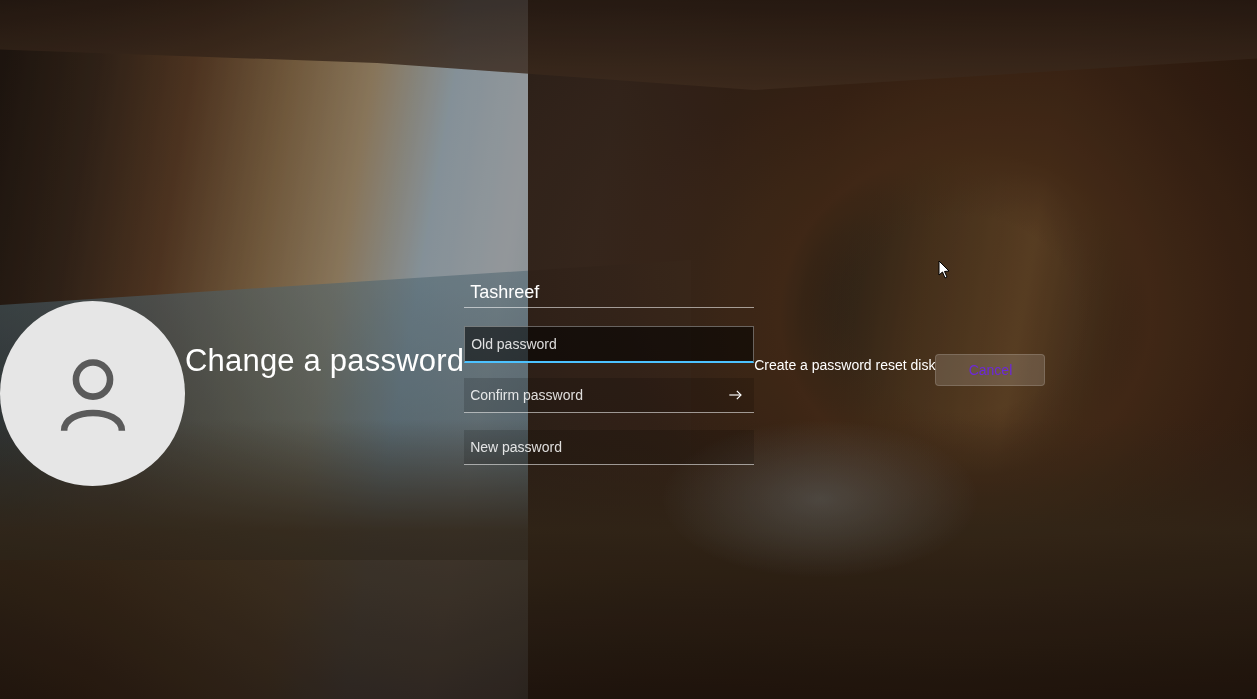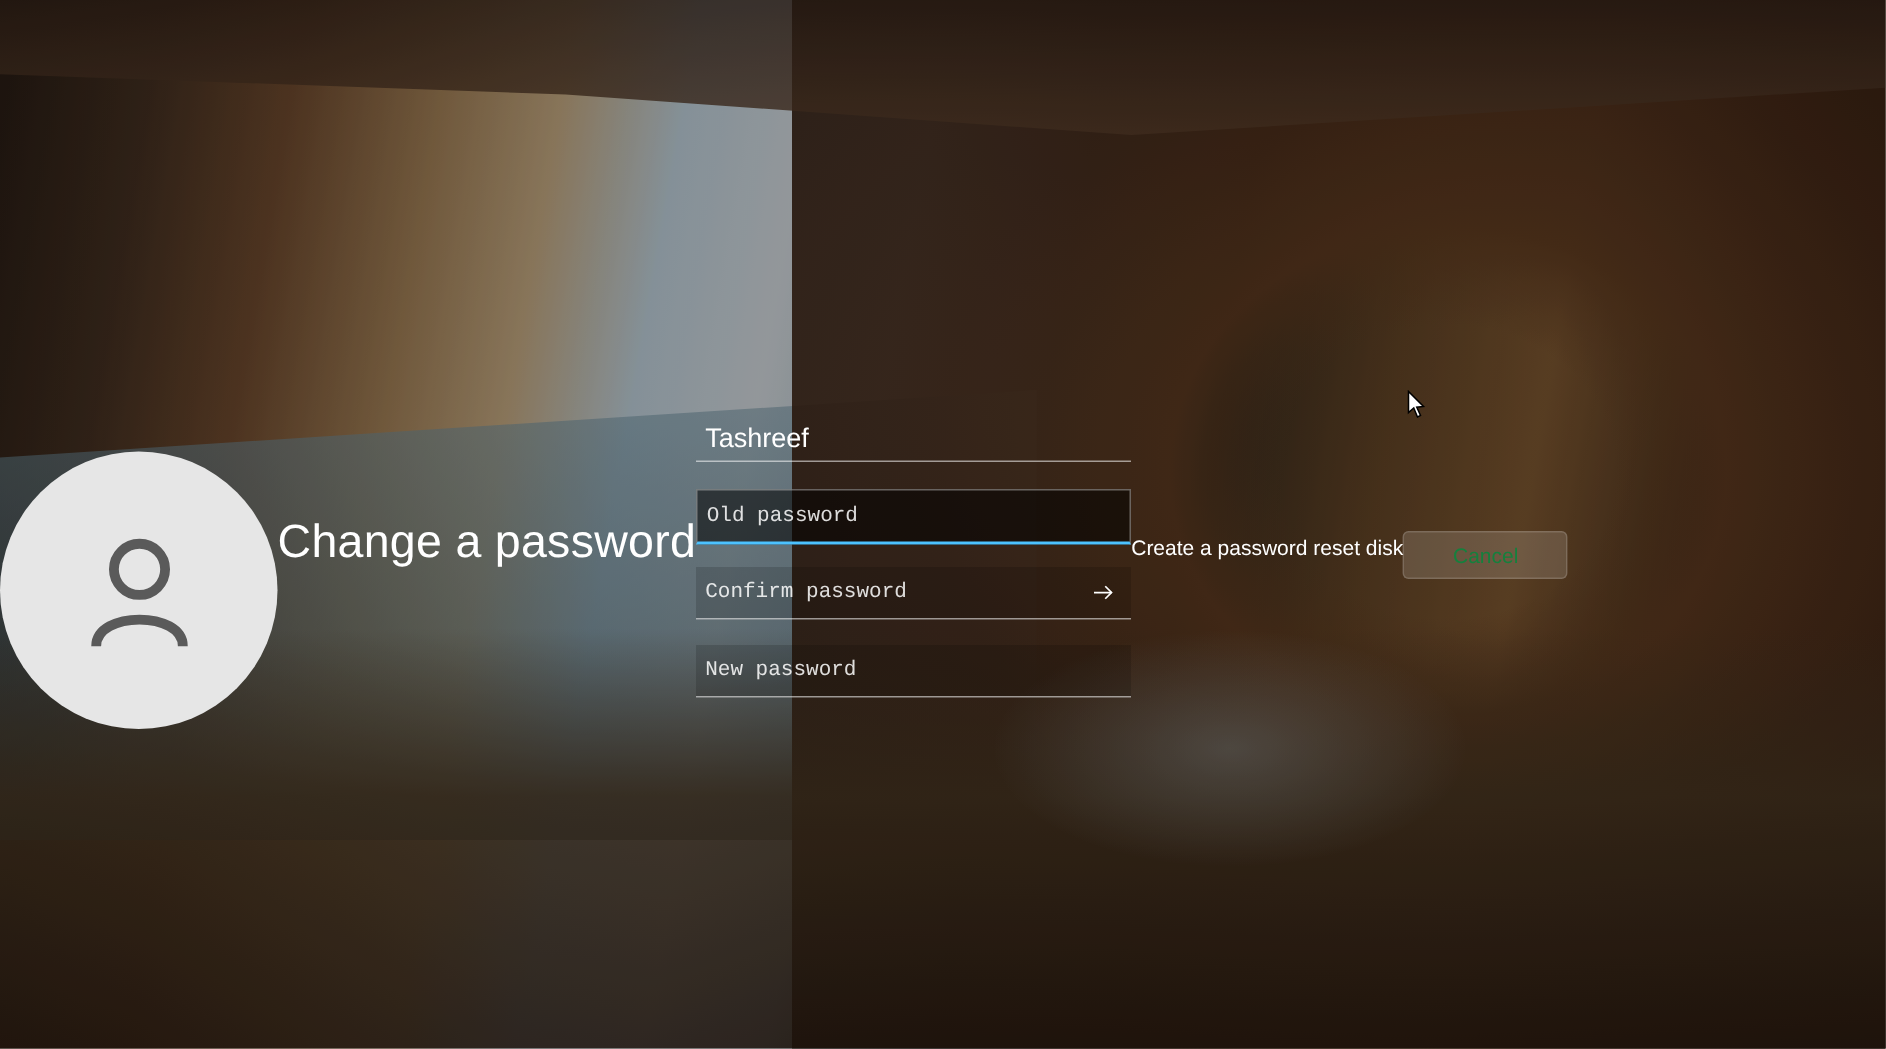--- a/index.html
+++ b/index.html
@@ -133,21 +133,21 @@
   .field {
     width: 100%;
     height: 100%;
     background: rgba(0,0,0,0.15);
     border: none;
     border-bottom: 1px solid rgba(255,255,255,0.55);
     color: #fff;
     font-size: 14px;
     padding: 17px 6px;
     outline: none;
-    font-family: Liberation Mono, monospace;
+    font-family: Liberation Sans, sans-serif;
   }
   .field::placeholder {
     color: rgba(255,255,255,0.85);
   }
   .username-display {
     width: 100%;
     height: 100%;
     border-bottom: 1px solid rgba(255,255,255,0.55);
     color: #fff;
     font-size: 18px;
@@ -186,21 +186,21 @@
     cursor: pointer;
   }
 
   .cancel-btn {
     margin-top: 40px;
     width: 110px;
     height: 32px;
     background: rgba(255,255,255,0.15);
     border: 1px solid rgba(255,255,255,0.15);
     border-radius: 4px;
-    color: #15803d;
+    color: #6d28d9;
     font-size: 14px;
     cursor: pointer;
     font-family: inherit;
   }
 
   .cursor {
     position: absolute;
     left: 938px;
     top: 260px;
     width: 14px;

